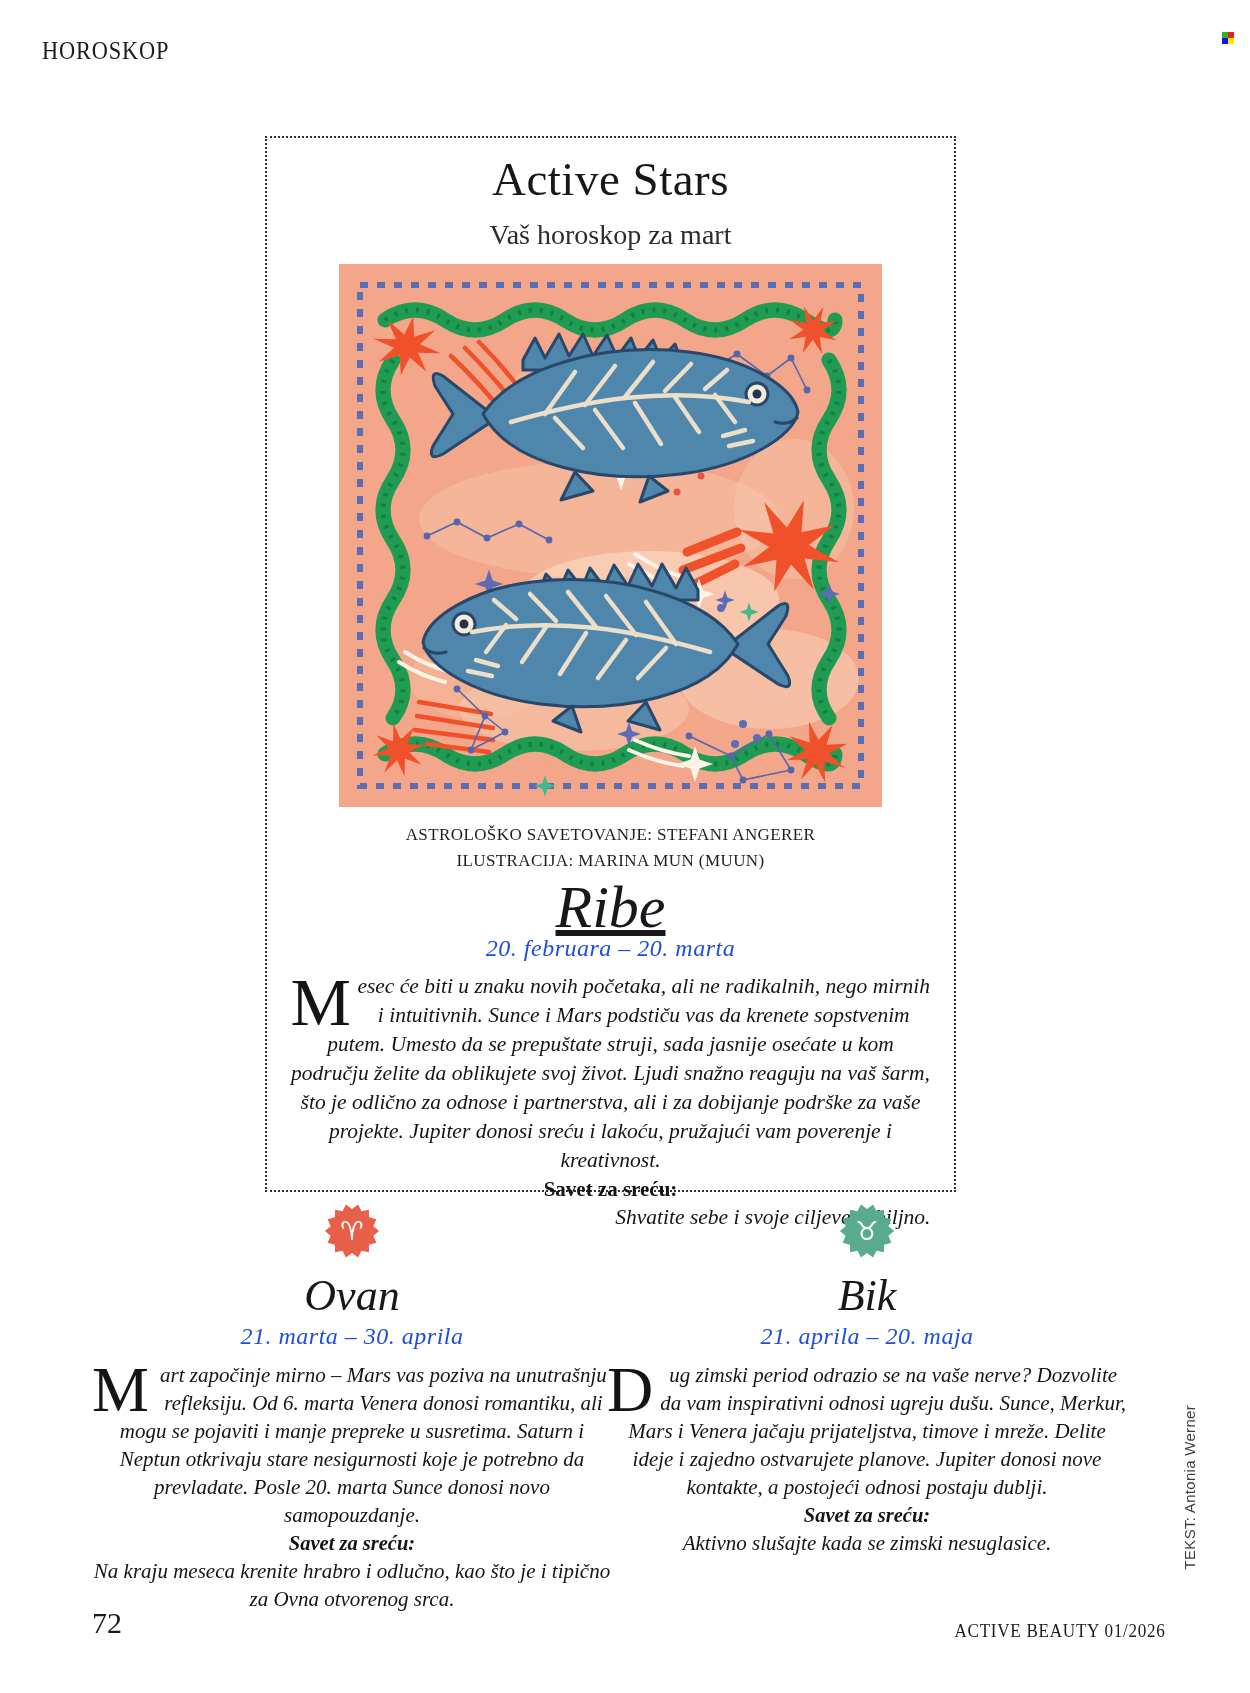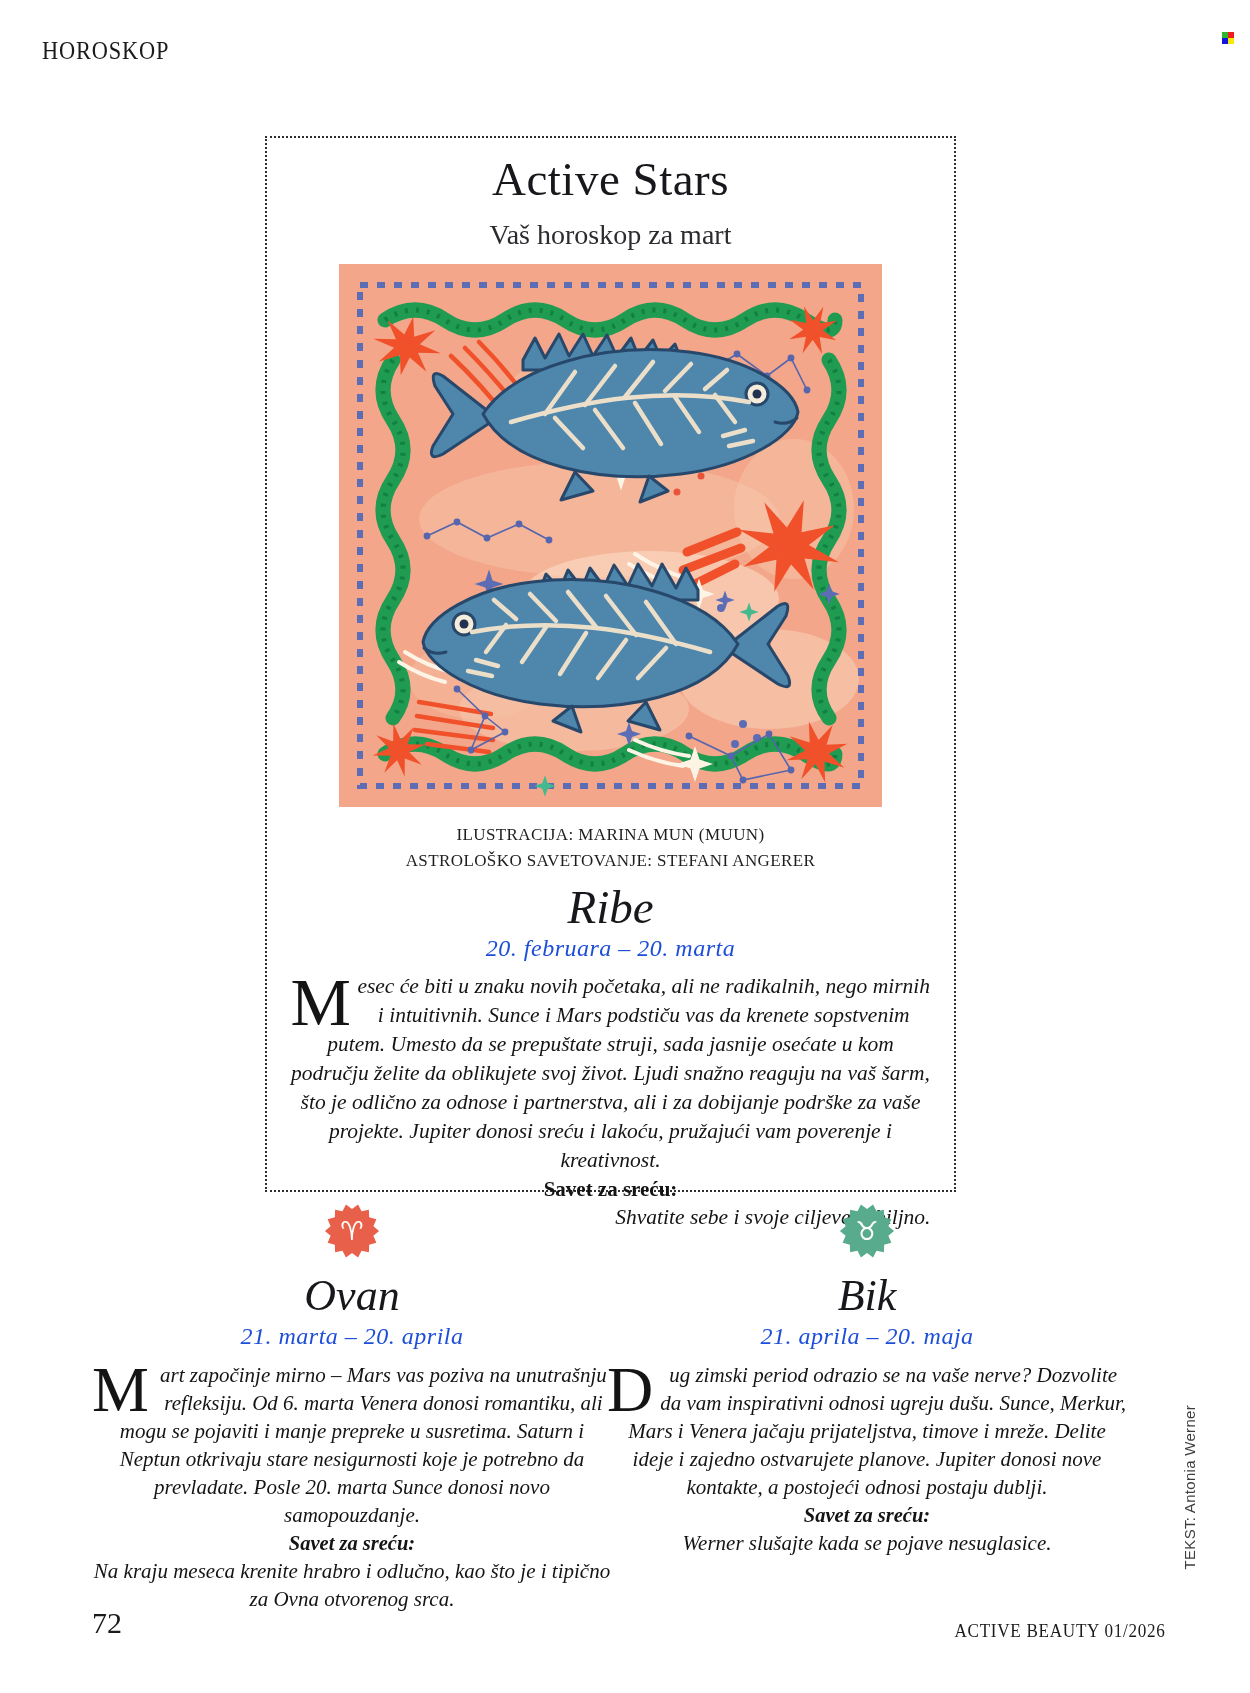--- a/index.html
+++ b/index.html
@@ -17,21 +17,21 @@
   .brand-logo div{width:6px;height:6px;}
   
   .feature-box{
     position:absolute;left:265px;top:136px;width:691px;height:1056px;
     border:2px dotted #2f2f2f;box-sizing:border-box;text-align:center;
   }
   .feature-title{font-size:47px;line-height:52px;margin-top:15px;color:#17171c;letter-spacing:.5px;}
   .feature-subtitle{font-size:28px;line-height:32px;margin-top:14px;color:#2b2b30;}
   .illus-wrap{width:543px;height:543px;margin:13px auto 0;}
   .credits{margin-top:15px;font-size:17px;line-height:26px;letter-spacing:.4px;color:#1e1e1e;}
-  .sign-name-big{font-style:italic;font-size:47px;line-height:52px;margin-top:7px;color:#17171c;}
+  .sign-name-big{font-style:italic;font-size:60px;line-height:52px;margin-top:7px;color:#17171c;text-decoration:underline;}
   .sign-dates{font-style:italic;font-size:24px;line-height:30px;color:#1d4ed8;letter-spacing:.5px;}
   .sign-body{
     width:640px;margin:9px auto 0;font-style:italic;font-size:21.5px;line-height:29px;
     text-align:center;color:#141414;
   }
   .dropcap{
     float:left;font-style:normal;font-size:68px;line-height:52px;padding:4px 6px 0 0;color:#141414;
   }
   .advice-label{font-weight:bold;font-style:normal;font-size:21px;line-height:28px;margin-top:0;}
   .advice-text{font-style:italic;font-size:21.5px;line-height:29px;text-align:right;}
@@ -237,61 +237,61 @@
       <circle cx="452" cy="506" r="3.4"></circle>
           <circle cx="404" cy="516" r="3.4"></circle>
     </g>
 
     <use href="#fish" transform="translate(88,62)"></use>
     <use href="#fish" transform="translate(455,292) scale(-1,1)"></use>
   </svg>
   </div>
 
   <div class="credits">
+    <div>ASTROLOŠKO SAVETOVANJE: STEFANI ANGERER</div>
     <div>ILUSTRACIJA: MARINA MUN (MUUN)</div>
-    <div>ASTROLOŠKO SAVETOVANJE: STEFANI ANGERER</div>
   </div>
 
   <div class="sign-name-big">Ribe</div>
   <div class="sign-dates">20. februara – 20. marta</div>
 
   <div class="sign-body">
     <span class="dropcap">M</span><span>esec će biti u znaku novih početaka, ali ne radikalnih, nego mirnih i intuitivnih. Sunce i Mars podstiču vas da krenete sopstvenim putem. Umesto da se prepuštate struji, sada jasnije osećate u kom području želite da oblikujete svoj život. Ljudi snažno reaguju na vaš šarm, što je odlično za odnose i partnerstva, ali i za dobijanje podrške za vaše projekte. Jupiter donosi sreću i lakoću, pružajući vam poverenje i kreativnost.</span>
     <div class="advice-label">Savet za sreću:</div>
     <div class="advice-text">Shvatite sebe i svoje ciljeve ozbiljno.</div>
   </div>
 </div>
 
 <div class="sign-col left">
   <div class="zodiac-badge">
     <svg width="56" height="56" viewBox="0 0 60 60">
       <polygon points="59,30 52.9,35.2 56.1,42.6 48.4,44.7 48.1,52.7 40.2,51.2 36.5,58.3 30,53.5 23.5,58.3 19.8,51.2 11.9,52.7 11.6,44.7 3.9,42.6 7.1,35.2 1,30 7.1,24.8 3.9,17.4 11.6,15.3 11.9,7.3 19.8,8.8 23.5,1.7 30,6.5 36.5,1.7 40.2,8.8 48.1,7.3 48.4,15.3 56.1,17.4 52.9,24.8" fill="#e9604a"></polygon>
     </svg>
     <span class="zodiac-glyph">♈</span>
   </div>
   <div class="col-name">Ovan</div>
-  <div class="sign-dates">21. marta – 20. aprila</div>
+  <div class="sign-dates">21. marta – 30. aprila</div>
   <div class="col-body">
     <span class="dropcap">M</span><span>art započinje mirno – Mars vas poziva na unutrašnju refleksiju. Od 6. marta Venera donosi romantiku, ali mogu se pojaviti i manje prepreke u susretima. Saturn i Neptun otkrivaju stare nesigurnosti koje je potrebno da prevladate. Posle 20. marta Sunce donosi novo samopouzdanje.</span>
     <div class="col-advice-label">Savet za sreću:</div>
     <div class="col-advice">Na kraju meseca krenite hrabro i odlučno, kao što je i tipično za Ovna otvorenog srca.</div>
   </div>
 </div>
 
 <div class="sign-col right">
   <div class="zodiac-badge">
     <svg width="56" height="56" viewBox="0 0 60 60">
       <polygon points="59,30 52.9,35.2 56.1,42.6 48.4,44.7 48.1,52.7 40.2,51.2 36.5,58.3 30,53.5 23.5,58.3 19.8,51.2 11.9,52.7 11.6,44.7 3.9,42.6 7.1,35.2 1,30 7.1,24.8 3.9,17.4 11.6,15.3 11.9,7.3 19.8,8.8 23.5,1.7 30,6.5 36.5,1.7 40.2,8.8 48.1,7.3 48.4,15.3 56.1,17.4 52.9,24.8" fill="#58ab8d"></polygon>
     </svg>
     <span class="zodiac-glyph">♉</span>
   </div>
   <div class="col-name">Bik</div>
   <div class="sign-dates">21. aprila – 20. maja</div>
   <div class="col-body">
     <span class="dropcap">D</span><span>ug zimski period odrazio se na vaše nerve? Dozvolite da vam inspirativni odnosi ugreju dušu. Sunce, Merkur, Mars i Venera jačaju prijateljstva, timove i mreže. Delite ideje i zajedno ostvarujete planove. Jupiter donosi nove kontakte, a postojeći odnosi postaju dublji.</span>
     <div class="col-advice-label">Savet za sreću:</div>
-    <div class="col-advice">Werner slušajte kada se pojave nesuglasice.</div>
+    <div class="col-advice">Aktivno slušajte kada se zimski nesuglasice.</div>
   </div>
 </div>
 
 <div class="vertical-credit">TEKST: Antonia Werner</div>
 <div class="page-number">72</div>
 <div class="footer-issue">ACTIVE BEAUTY 01/2026</div>
 
 </body></html>

